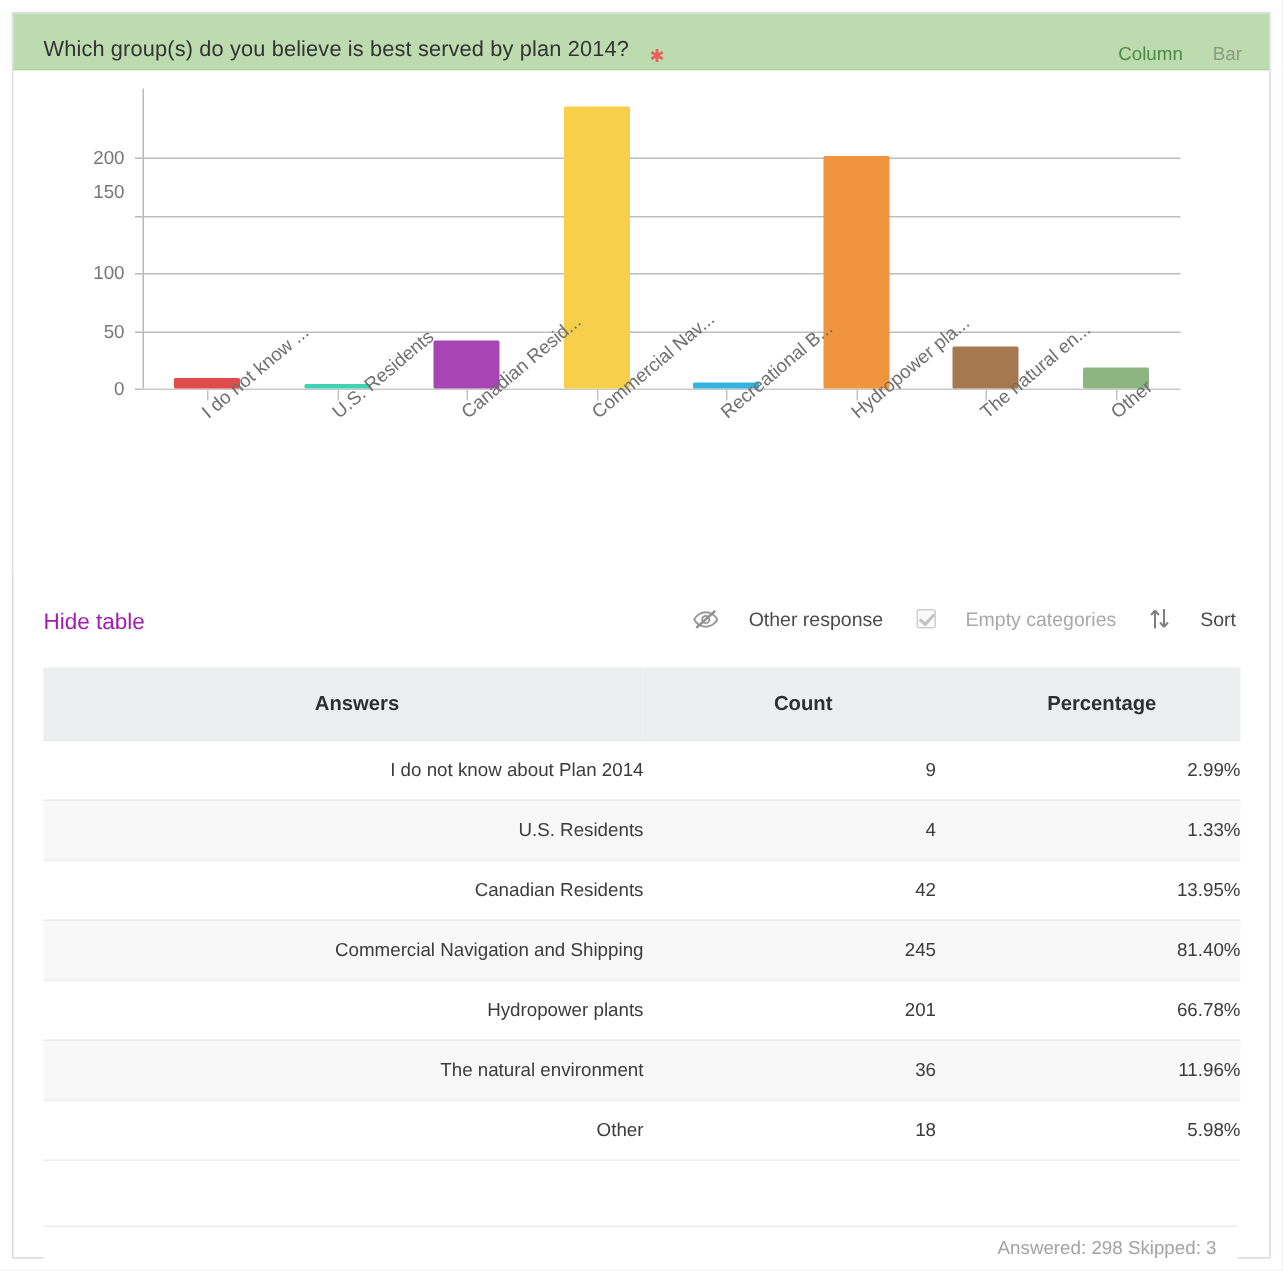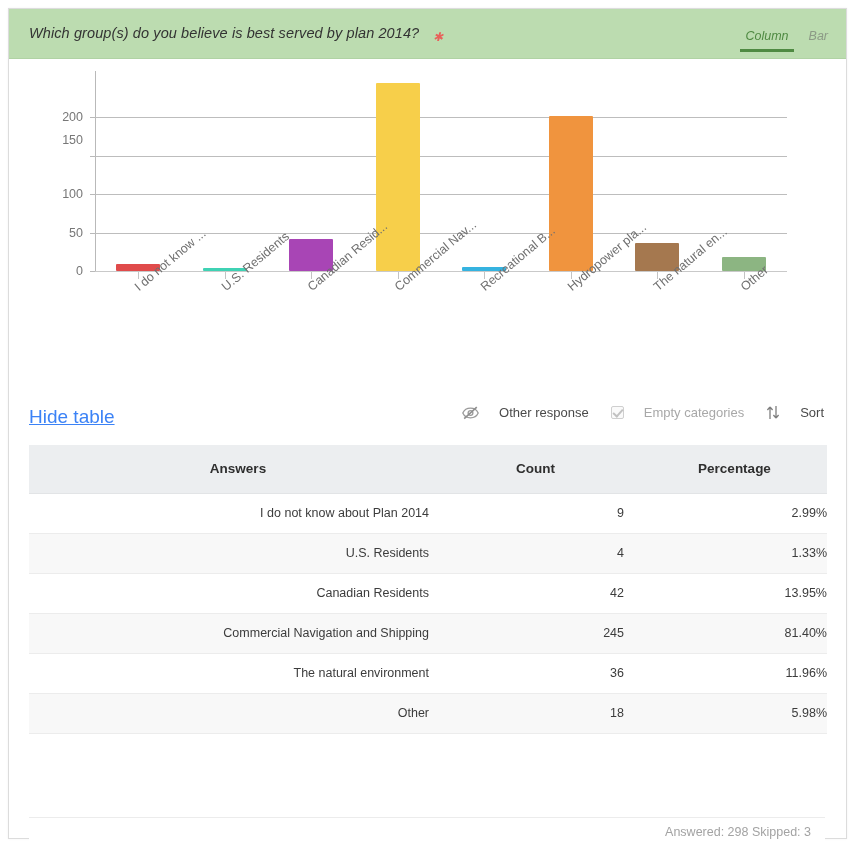--- a/index.html
+++ b/index.html
@@ -19,24 +19,23 @@
     position: absolute;
     left: 8px; top: 8px;
     width: 839px; height: 831px;
     background: #ffffff;
     border: 1px solid #dcdcdc;
     box-shadow: 0 0 2px rgba(0,0,0,0.06);
   }
   
   .qhead {
     position: relative;
-    height: 50px;
+    height: 38px;
     background: #bcdcb0;
     border-bottom: 1px solid #b0d2a4;
-    font-style: italic;
   }
   .qtitle {
     position: absolute;
     left: 20px; top: 16px;
     font-size: 14.5px;
     color: #333333;
     letter-spacing: .1px;
   }
   .req-star {
     position: absolute;
@@ -126,23 +125,22 @@
   }
   
   .tbar {
     position: absolute;
     left: 0; right: 0; top: 385px;
     height: 46px;
   }
   .hide-table {
     position: absolute;
     left: 20px; top: 12px;
-    font-size: 19px;
-    color: #3b82f6;
-    text-decoration: underline;
+    font-size: 15px;
+    color: #a21caf;
     cursor: pointer;
   }
   .tbar-right {
     position: absolute;
     right: 22px; top: 11px;
     display: flex;
     align-items: center;
     gap: 22px;
   }
   .tb-item {
@@ -341,20 +339,25 @@
             <td>Canadian Residents</td>
             <td>42</td>
             <td>13.95%</td>
           </tr>
           <tr>
             <td>Commercial Navigation and Shipping</td>
             <td>245</td>
             <td>81.40%</td>
           </tr>
           <tr>
+            <td>Hydropower plants</td>
+            <td>201</td>
+            <td>66.78%</td>
+          </tr>
+          <tr>
             <td>The natural environment</td>
             <td>36</td>
             <td>11.96%</td>
           </tr>
           <tr>
             <td>Other</td>
             <td>18</td>
             <td>5.98%</td>
           </tr>
         </tbody>

